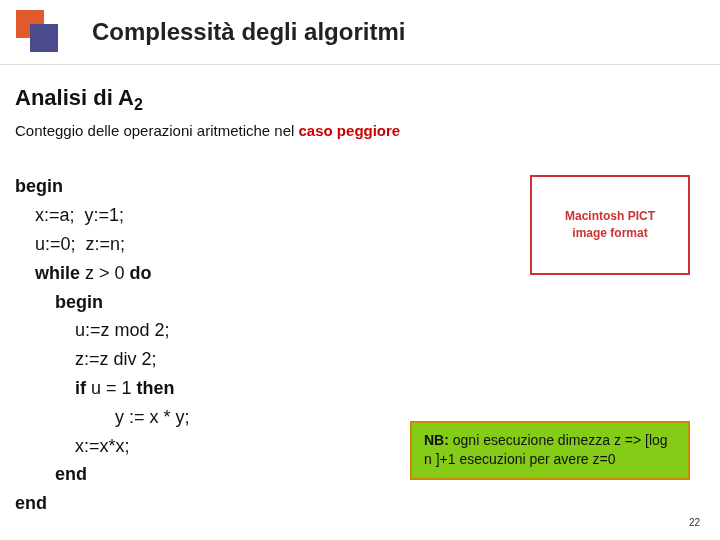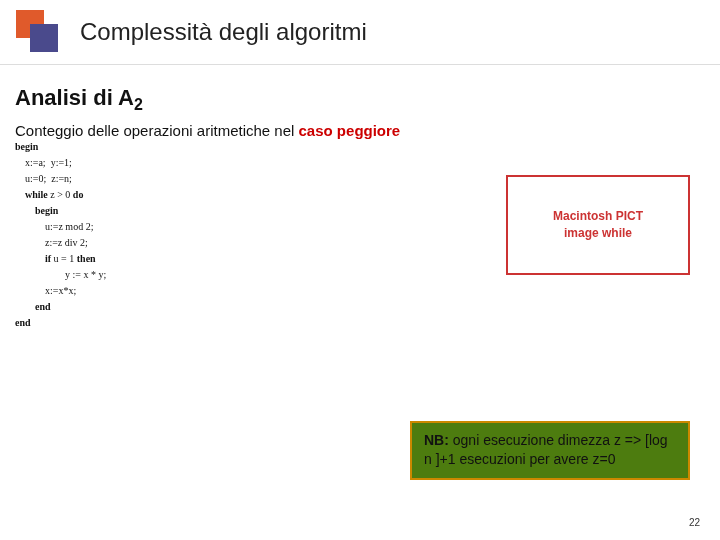--- a/index.html
+++ b/index.html
@@ -36,23 +36,23 @@
       background: #e05a2b;
     }
     .sq2 {
       position: absolute;
       top: 14px; left: 14px;
       width: 28px; height: 28px;
       background: #4a4a8c;
     }
     .header-title {
       font-size: 24px;
-      font-weight: normal;
+      font-weight: bold;
       color: #222;
-      margin-left: 12px;
+      margin-left: 24px;
     }
 
     
     .content {
       padding: 20px 15px;
     }
 
     
     .analisi-heading {
       font-size: 22px;
@@ -69,53 +69,54 @@
       font-size: 15px;
       color: #111;
     }
     .highlight-text {
       color: #cc0000;
       font-weight: bold;
     }
 
     
     .code-block {
-      font-family: Liberation Serif, serif;
-      font-size: 10px;
+      font-family: Liberation Sans, sans-serif;
+      font-size: 18px;
       color: #111;
       line-height: 1.6;
       position: relative;
+      margin-top: 33px;
     }
     .code-block .kw {
       font-weight: bold;
     }
 
     
     .nb-box {
       position: absolute;
       right: 30px;
       bottom: 60px;
-      background: #4d7c0f;
+      background: #84cc16;
       border: 2px solid #cc8800;
       padding: 8px 12px;
       font-size: 14px;
       color: #111;
       max-width: 280px;
       line-height: 1.4;
     }
     .nb-box strong {
       font-weight: bold;
     }
 
     
     .pict-placeholder {
       position: absolute;
       right: 30px;
       top: 175px;
-      width: 184px;
+      width: 160px;
       height: 100px;
       border: 2px solid #cc3333;
       display: flex;
       flex-direction: column;
       align-items: center;
       justify-content: center;
       text-align: center;
       font-size: 12px;
       color: #cc3333;
       font-weight: bold;
@@ -164,20 +165,20 @@
     <div>&nbsp;&nbsp;&nbsp;&nbsp;&nbsp;&nbsp;&nbsp;&nbsp;&nbsp;&nbsp;&nbsp;&nbsp;&nbsp;&nbsp;&nbsp;&nbsp;&nbsp;&nbsp;&nbsp;&nbsp;y := x * y;</div>
     <div>&nbsp;&nbsp;&nbsp;&nbsp;&nbsp;&nbsp;&nbsp;&nbsp;&nbsp;&nbsp;&nbsp;&nbsp;x:=x*x;</div>
     <div>&nbsp;&nbsp;&nbsp;&nbsp;&nbsp;&nbsp;&nbsp;&nbsp;<span class="kw">end</span></div>
     <div><span class="kw">end</span></div>
   </div>
 
 </div>
 
 <div class="pict-placeholder">
   <div>Macintosh PICT</div>
-  <div>image while</div>
+  <div>image format</div>
 </div>
 
 <div class="nb-box">
   <strong>NB:</strong><span> ogni esecuzione dimezza z =&gt; [log n ]+1 esecuzioni per avere z=0</span>
 </div>
 
 <div class="page-number">22</div>
 
 </body></html>

